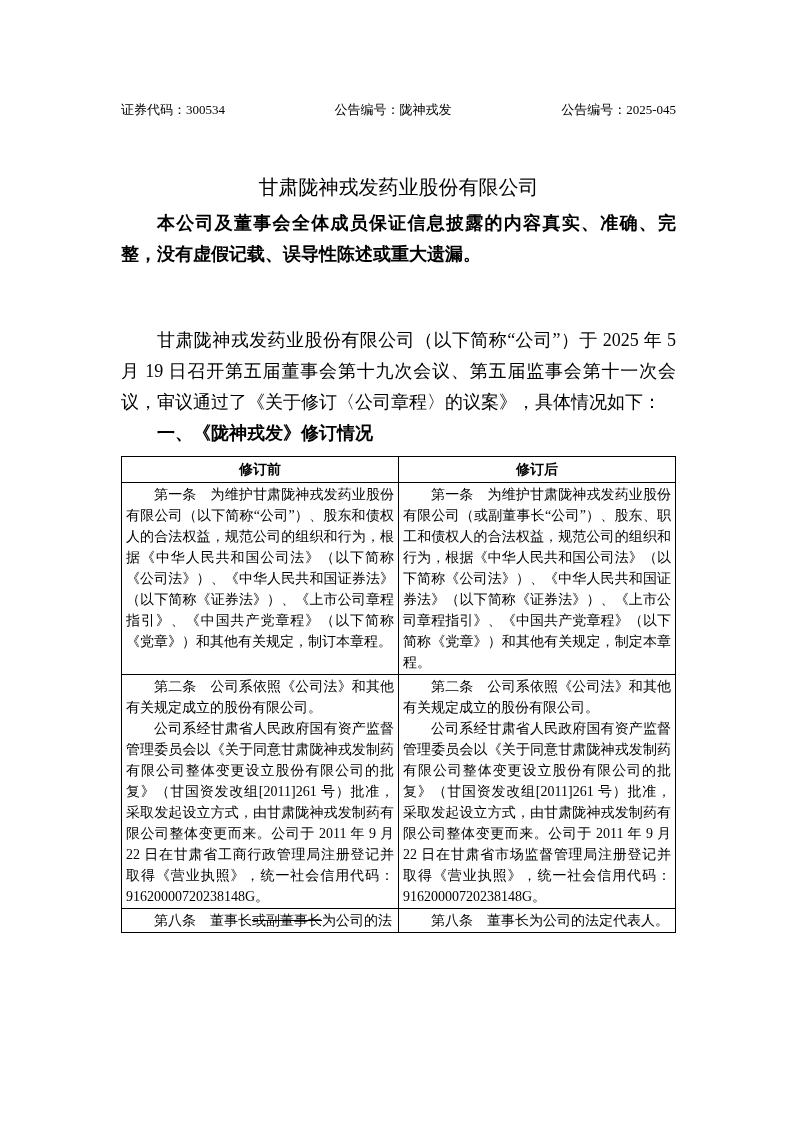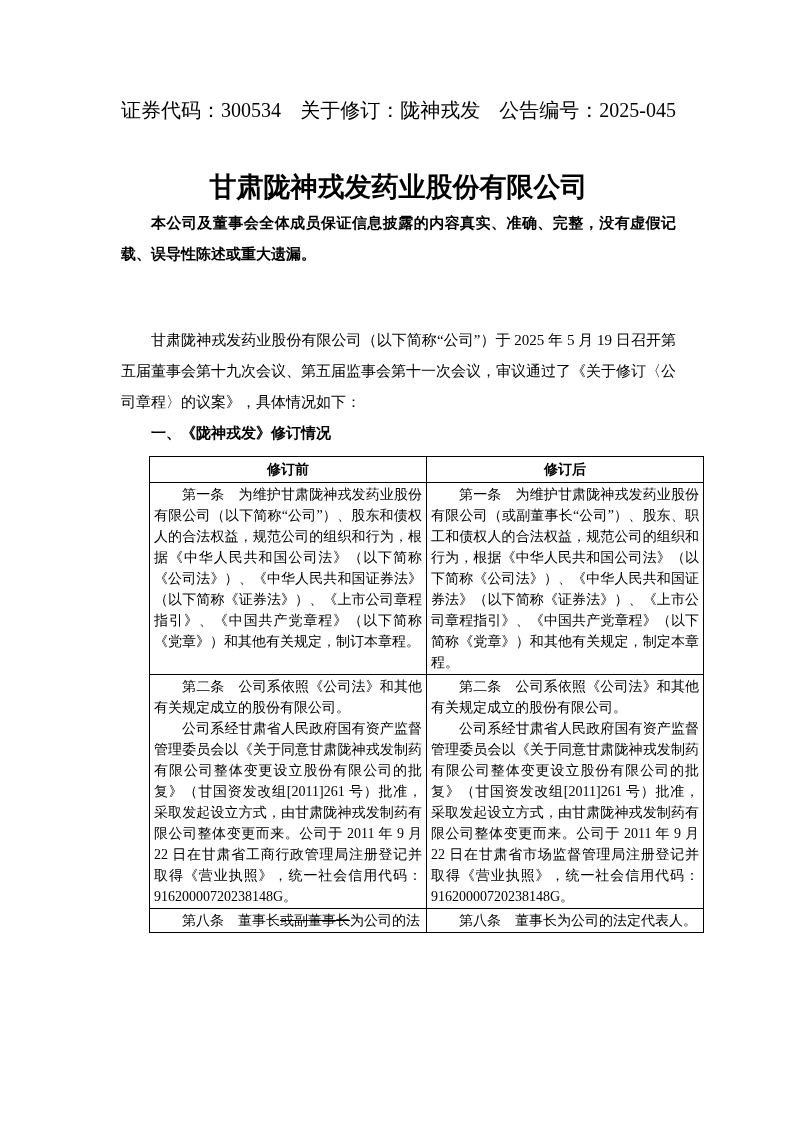--- a/index.html
+++ b/index.html
@@ -15,39 +15,39 @@
     background: #ffffff;
     box-sizing: border-box;
     padding: 100px 118px 0 121px;
     color: #000000;
     font-family: "Liberation Serif", "DejaVu Serif", serif;
     overflow: hidden;
   }
   .doc-header {
     display: flex;
     justify-content: space-between;
-    font-size: 20px;
+    font-size: 13px;
     line-height: 20px;
   }
   .title {
     margin: 0;
     text-align: center;
-    font-size: 27px;
-    font-weight: bold;
+    font-size: 20px;
+    font-weight: normal;
     line-height: 42px;
   }
   .title-block {
     margin-top: 46px;
   }
   .declaration {
     margin: 54px 0 0 0;
     font-weight: bold;
   }
   .body-text {
-    font-size: 15px;
+    font-size: 18px;
     line-height: 31px;
     text-align: justify;
   }
   .indent {
     text-indent: 2em;
   }
   p.flow {
     margin: 0;
   }
   .body-block {
@@ -56,21 +56,20 @@
   .section-heading {
     font-weight: bold;
   }
   .revision-table {
     width: 100%;
     margin-top: 7px;
     border-collapse: collapse;
     font-size: 14px;
     line-height: 21px;
     table-layout: fixed;
-    margin-left: 28px;
   }
   .revision-table th,
   .revision-table td {
     border: 1px solid #000000;
     vertical-align: top;
     padding: 1px 4px;
     box-sizing: border-box;
   }
   .revision-table th {
     font-weight: bold;
@@ -85,21 +84,21 @@
   .b { font-weight: normal; }
   .strike { text-decoration: line-through; }
 </style>
 </head>
 <body>
 
 <div class="page">
 
   <div class="doc-header">
     <span>证券代码：300534</span>
-    <span>关于修订：陇神戎发</span>
+    <span>公告编号：陇神戎发</span>
     <span>公告编号：2025-045</span>
   </div>
 
   <div class="title-block">
     <h1 class="title">甘肃陇神戎发药业股份有限公司</h1>
   </div>
 
   <p class="declaration indent body-text flow">本公司及董事会全体成员保证信息披露的内容真实、准确、完整，没有虚假记载、误导性陈述或重大遗漏。</p>
 
   <div class="body-block body-text">

